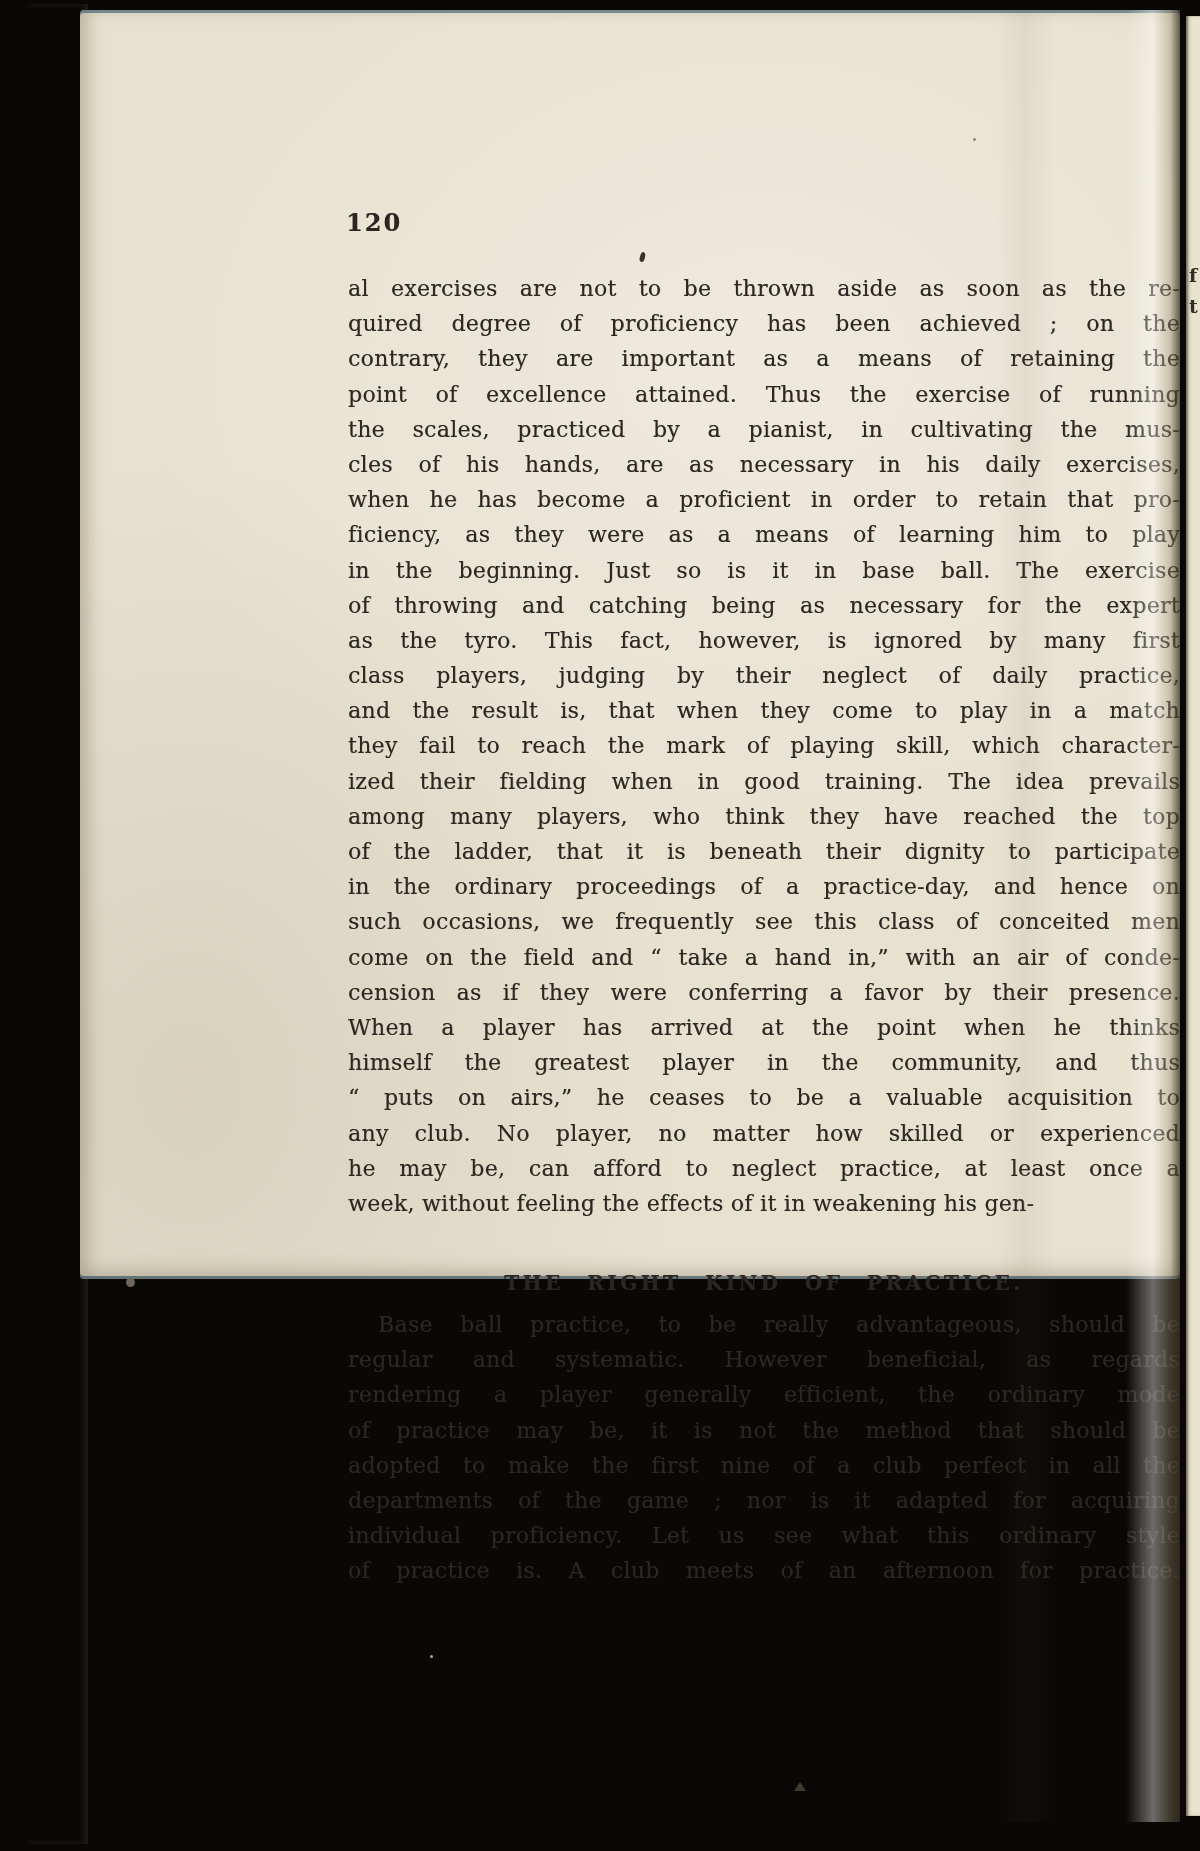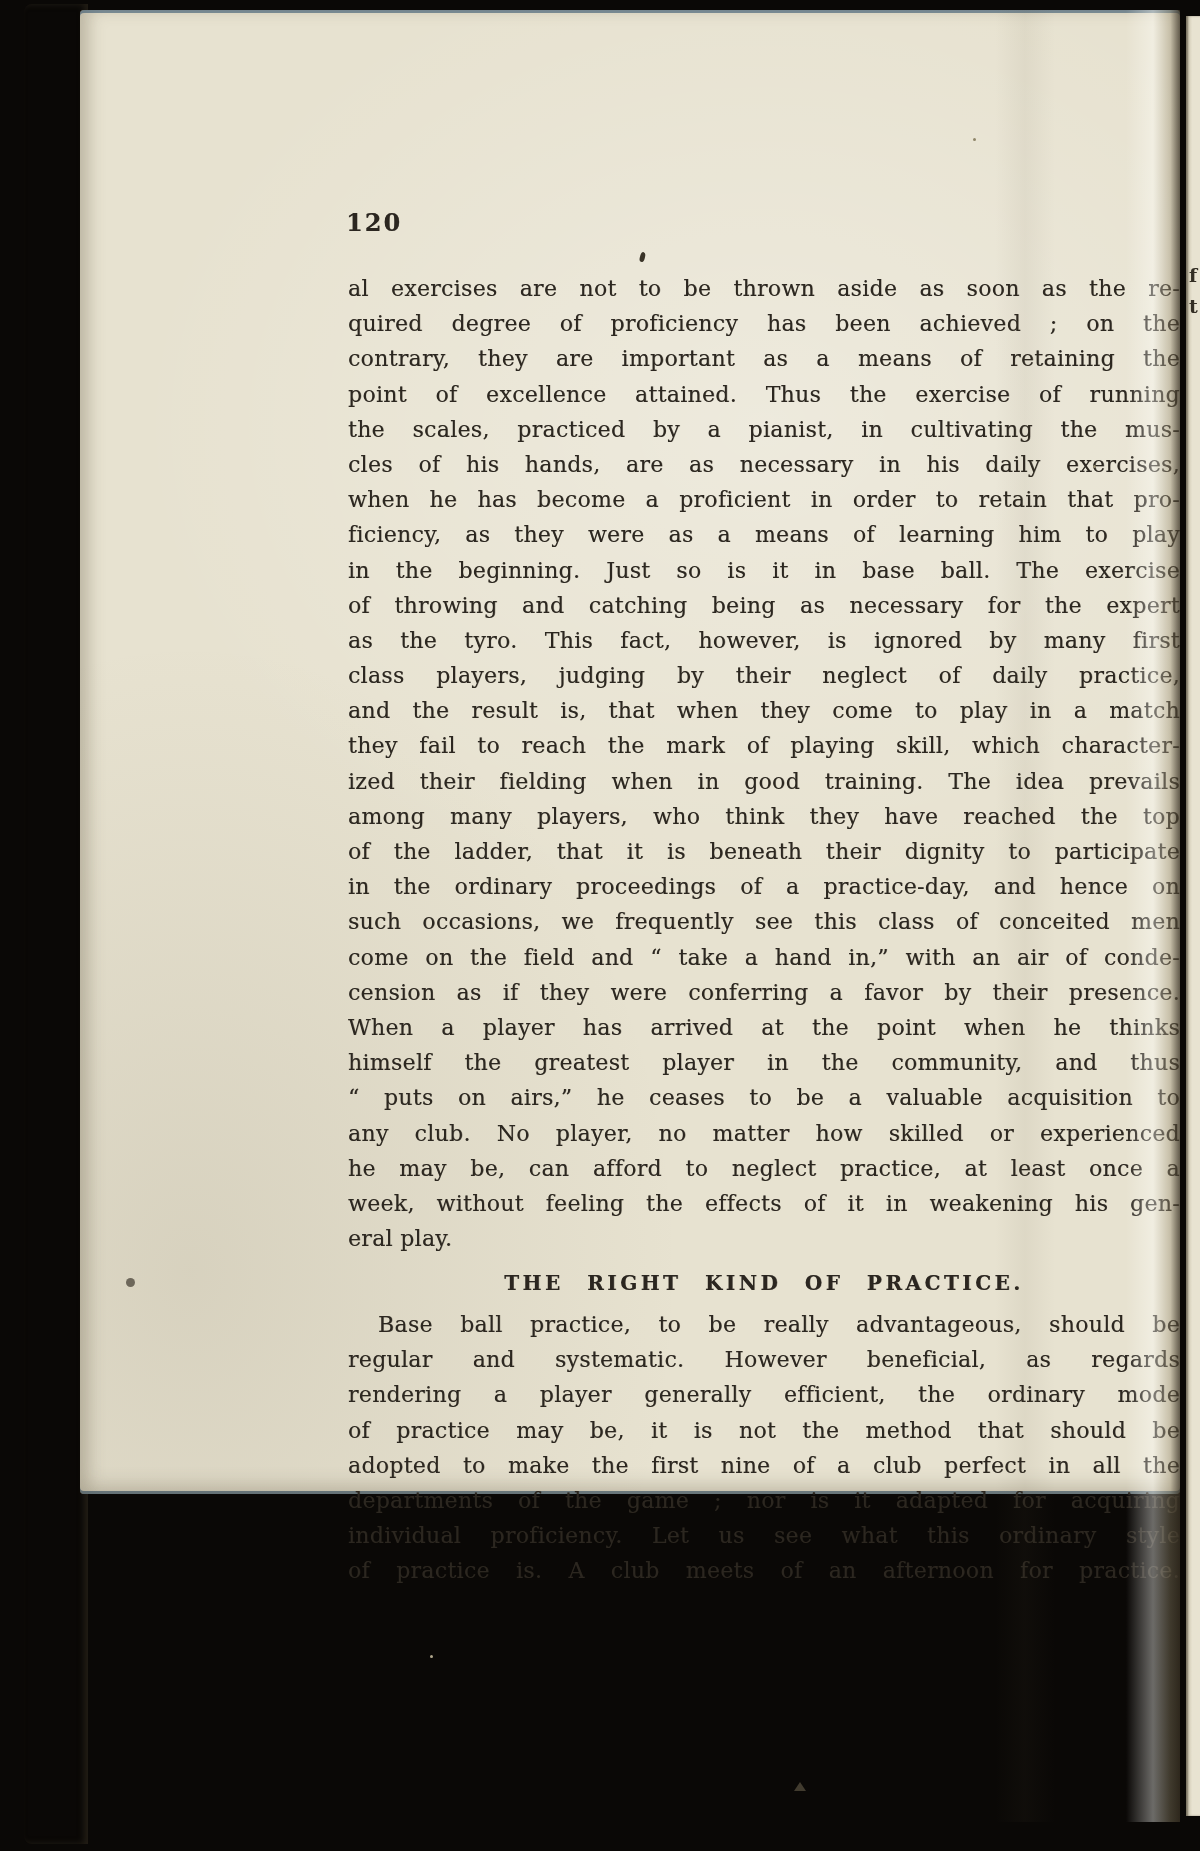--- a/index.html
+++ b/index.html
@@ -12,21 +12,21 @@
   .page-stack {
     position:absolute; left:24px; top:4px; width:64px; height:1840px;
     background:repeating-linear-gradient(90deg,
       #6f English665 0 0px,
       #8f8570 0 1px, #cfc6ae 1px 3px, #a89d85 3px 4px, #d8d0ba 4px 6px, #968c76 6px 7px);
     border-radius:8px 0 0 8px;
     box-shadow: inset -4px 0 6px rgba(60,52,38,.5);
   }
   
   .page {
-    position:absolute; left:80px; top:10px; width:1100px; height:1484px;
+    position:absolute; left:80px; top:10px; width:1100px; height:1269px;
     background:
       radial-gradient(ellipse 900px 700px at 62% 28%, rgba(255,255,255,.28), rgba(255,255,255,0) 70%),
       radial-gradient(ellipse 700px 900px at 10% 85%, rgba(120,110,85,.14), rgba(120,110,85,0) 70%),
       #e7e2d0;
     border-radius:4px;
     box-shadow:
       inset 0 3px 0 rgba(40,74,106,.55),
       inset 0 -3px 0 rgba(30,58,82,.55),
       inset 10px 0 16px rgba(95,85,62,.22),
       inset 0 -10px 18px rgba(95,85,62,.18);
@@ -128,21 +128,20 @@
         <div class="tline">in the ordinary proceedings of a practice-day, and hence on</div>
         <div class="tline">such occasions, we frequently see this class of conceited men</div>
         <div class="tline">come on the field and “ take a hand in,” with an air of conde-</div>
         <div class="tline">cension as if they were conferring a favor by their presence.</div>
         <div class="tline">When a player has arrived at the point when he thinks</div>
         <div class="tline">himself the greatest player in the community, and thus</div>
         <div class="tline">“ puts on airs,” he ceases to be a valuable acquisition to</div>
         <div class="tline">any club. No player, no matter how skilled or experienced</div>
         <div class="tline">he may be, can afford to neglect practice, at least once a</div>
         <div class="tline">week, without feeling the effects of it in weakening his gen-</div>
-        <div class="tline">eral play.</div>
       </div>
 
     <div class="heading">THE RIGHT KIND OF PRACTICE.</div>
 
     <div class="para" id="para2">
         <div class="tline">Base ball practice, to be really advantageous, should be</div>
         <div class="tline">regular and systematic. However beneficial, as regards</div>
         <div class="tline">rendering a player generally efficient, the ordinary mode</div>
         <div class="tline">of practice may be, it is not the method that should be</div>
         <div class="tline">adopted to make the first nine of a club perfect in all the</div>

